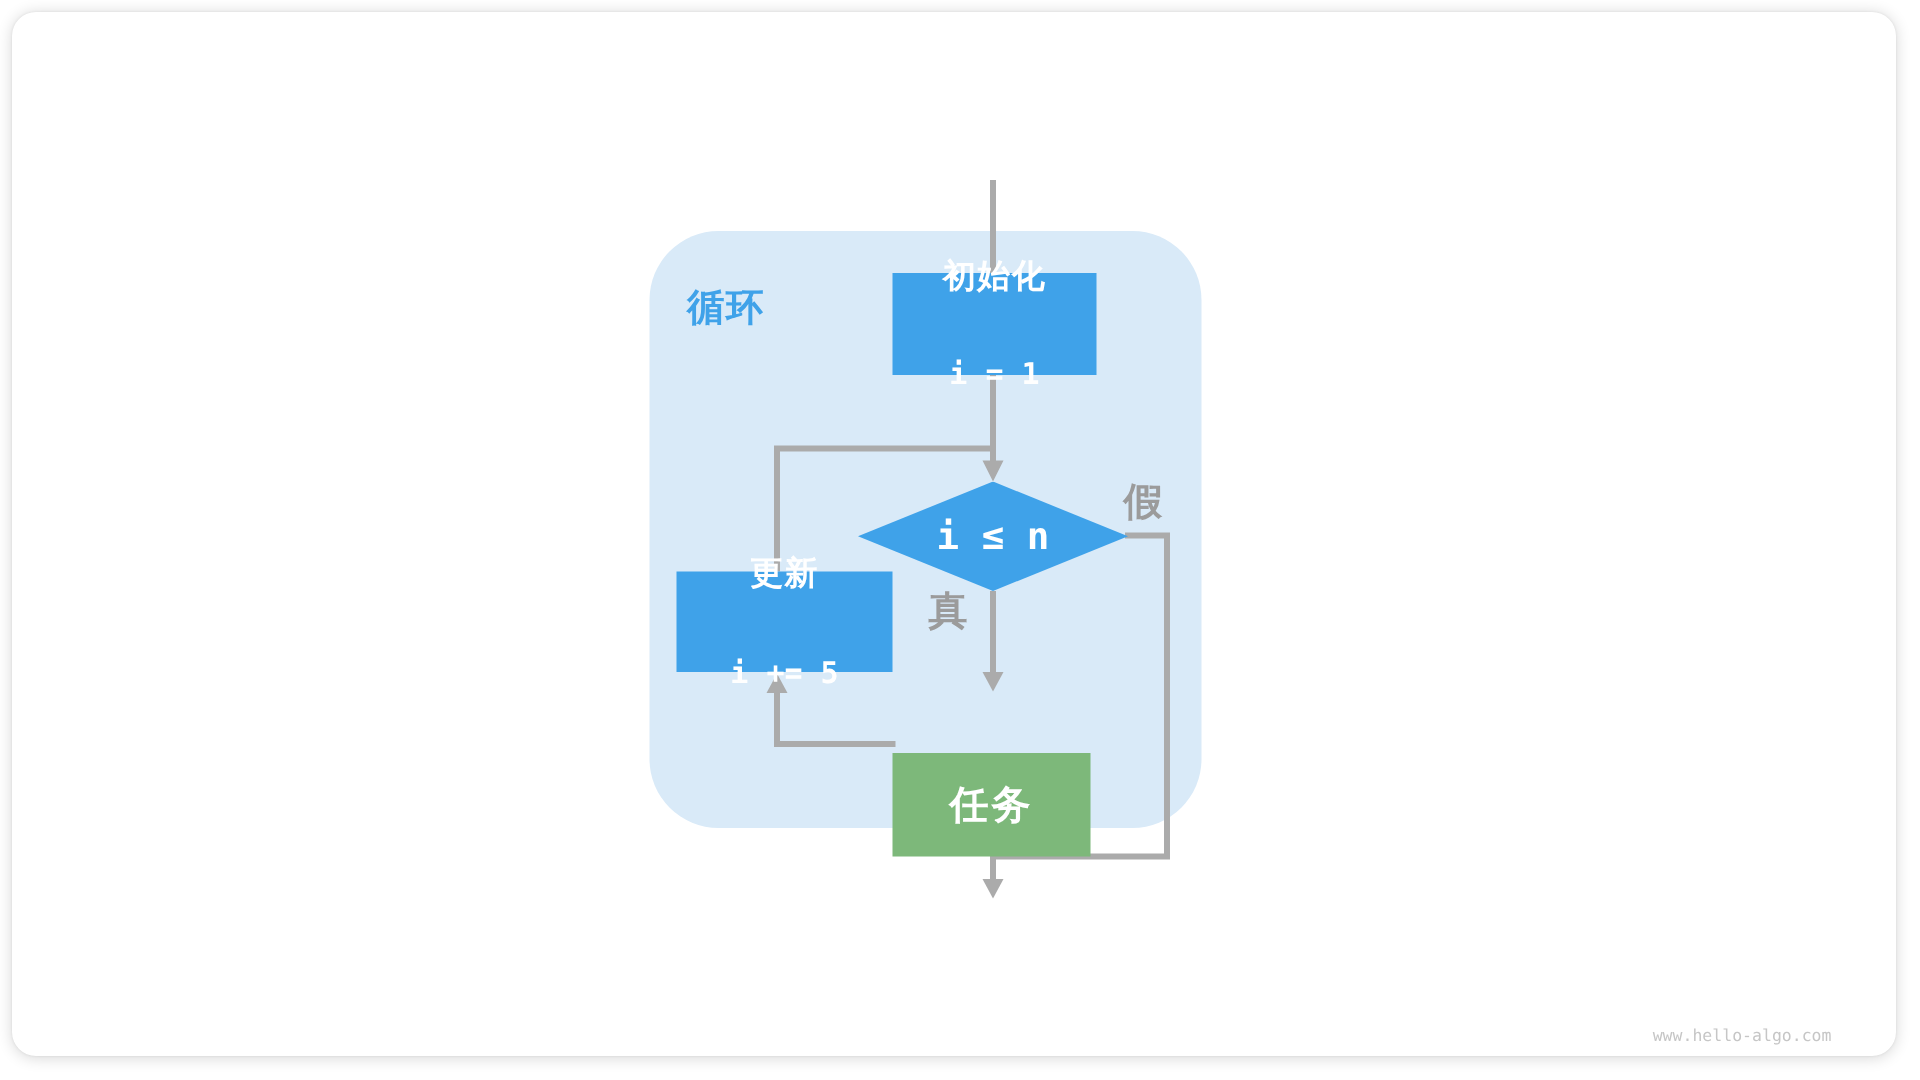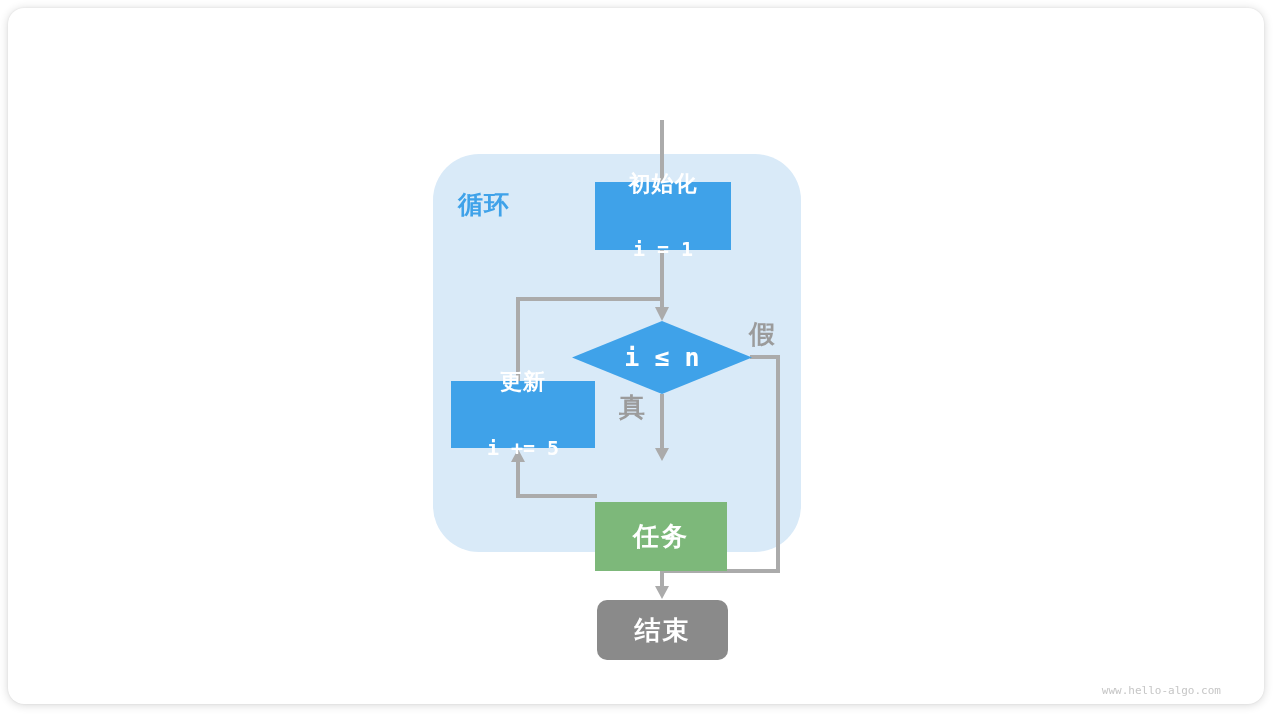--- a/index.html
+++ b/index.html
@@ -88,18 +88,15 @@
 
   <div class="abs node rect-blue node-update">
     <span class="node-title">更新</span>
     <span class="node-code">i += 5</span>
   </div>
 
   <div class="abs node node-task">
     <span>任务</span>
   </div>
 
-  <div class="abs node capsule node-end">
-    <span>结束</span>
-  </div>
 
   <div class="abs watermark">www.hello-algo.com</div>
 </div>
 
 </body></html>

